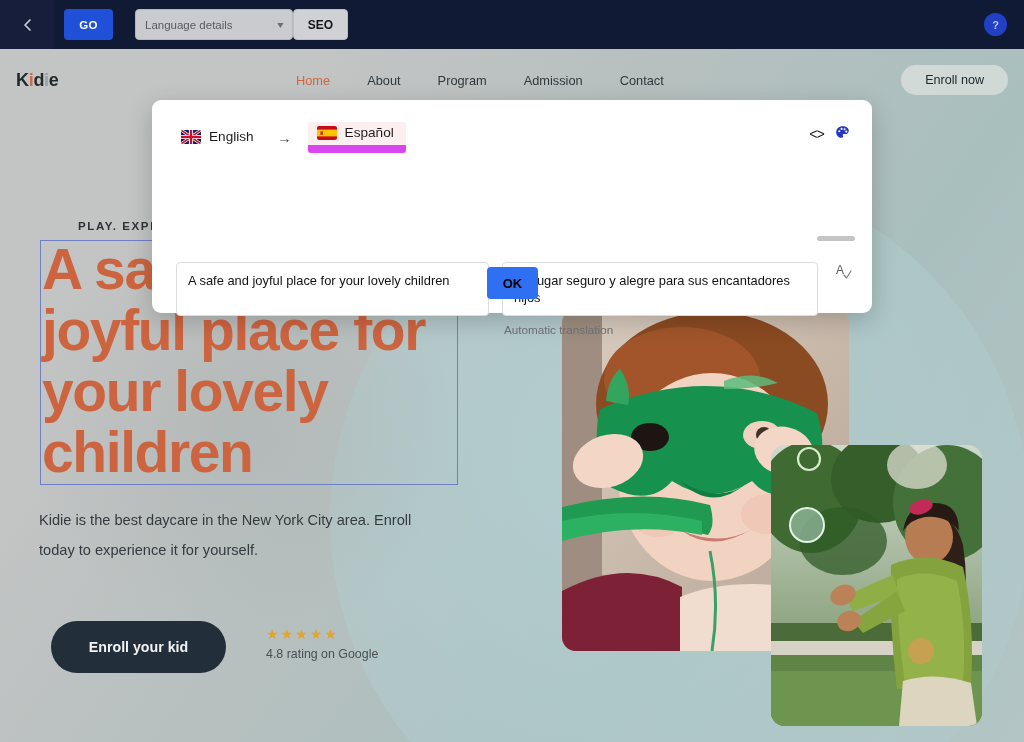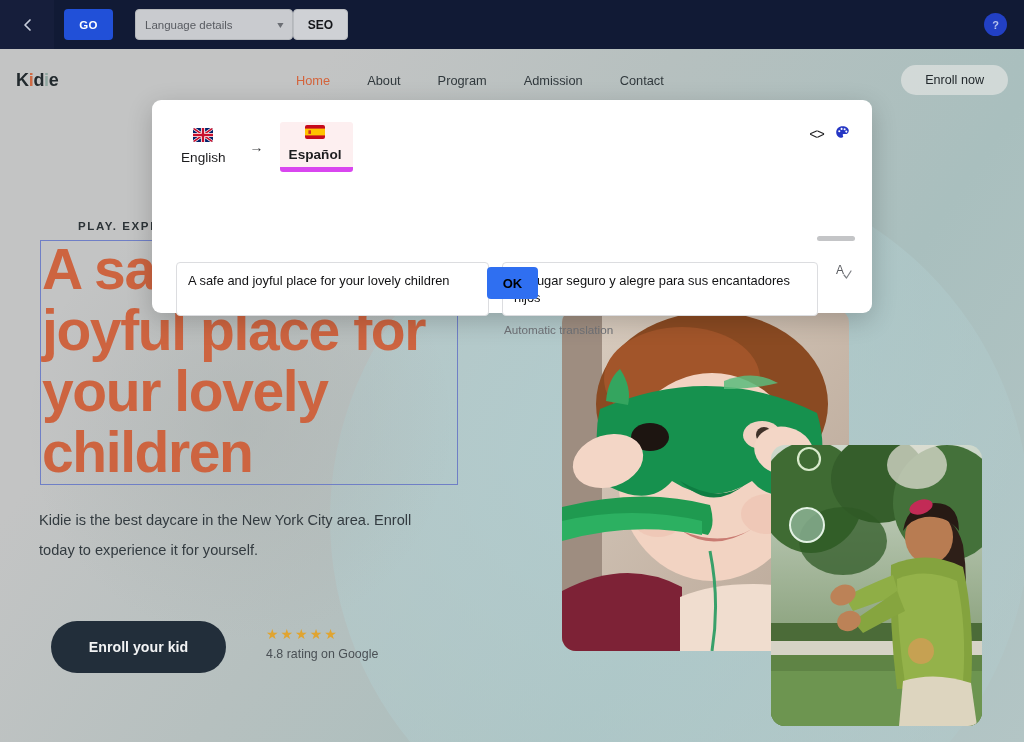--- a/index.html
+++ b/index.html
@@ -296,26 +296,25 @@
     gap: 0;
   }
   .lang-chip {
     display: flex; align-items: center;
     gap: 8px;
     padding: 3px 6px 5px 6px;
     font-size: 13.6px;
     color: #1d1d1f;
     cursor: pointer;
     border-radius: 3px;
-    flex-direction: column;
   }
   .lang-chip.target {
     background: #fdeff0;
-    border-bottom: 5px solid #d946ef;
-    padding-left: 9px; padding-right: 12px; font-weight: bold;
+    border-bottom: 8px solid #d946ef;
+    padding-left: 9px; padding-right: 12px;
   }
   .flag { width: 20px; height: 14px; display: block; border-radius: 2px; }
   .arrow-sep {
     margin: 0 16px 0 18px;
     font-size: 14px;
     color: #37383b;
   }
 
   .modal-tools {
     position: absolute;

